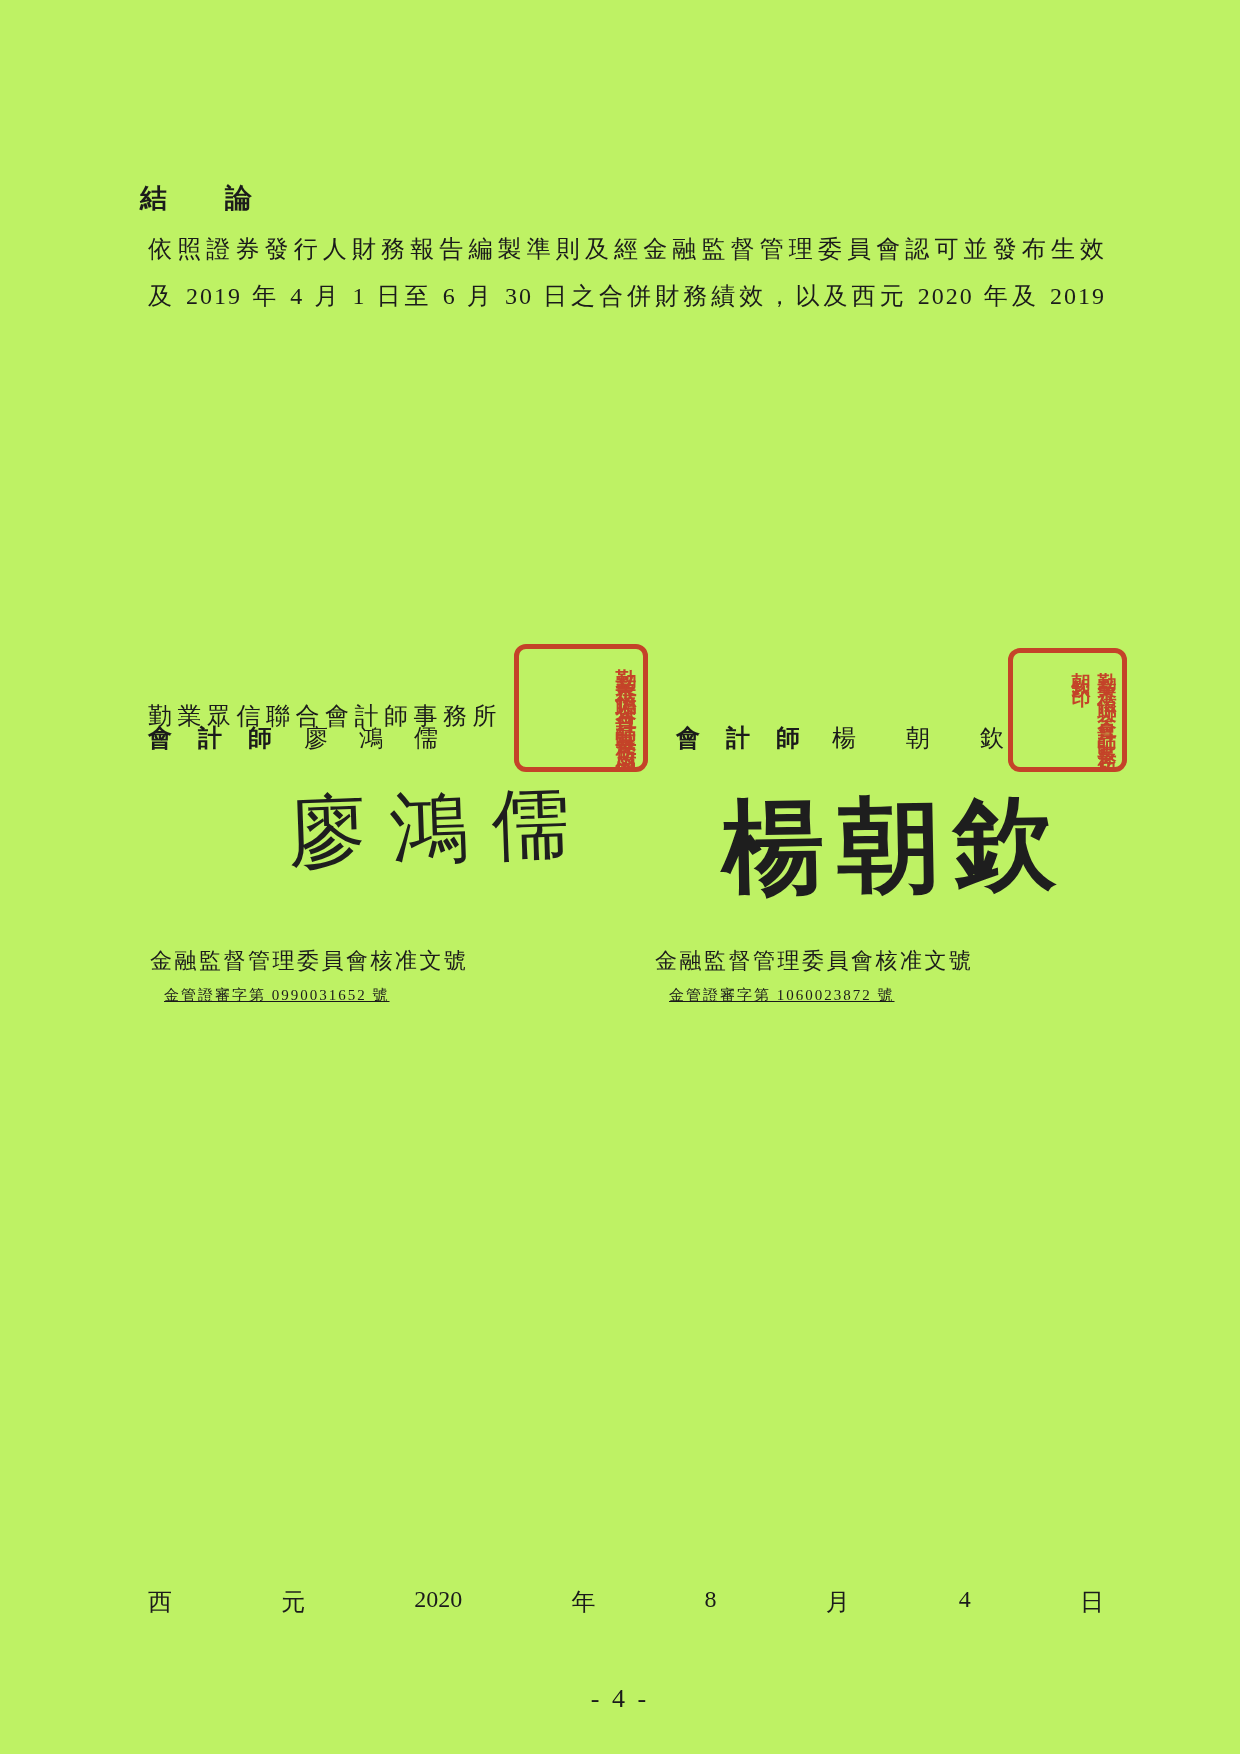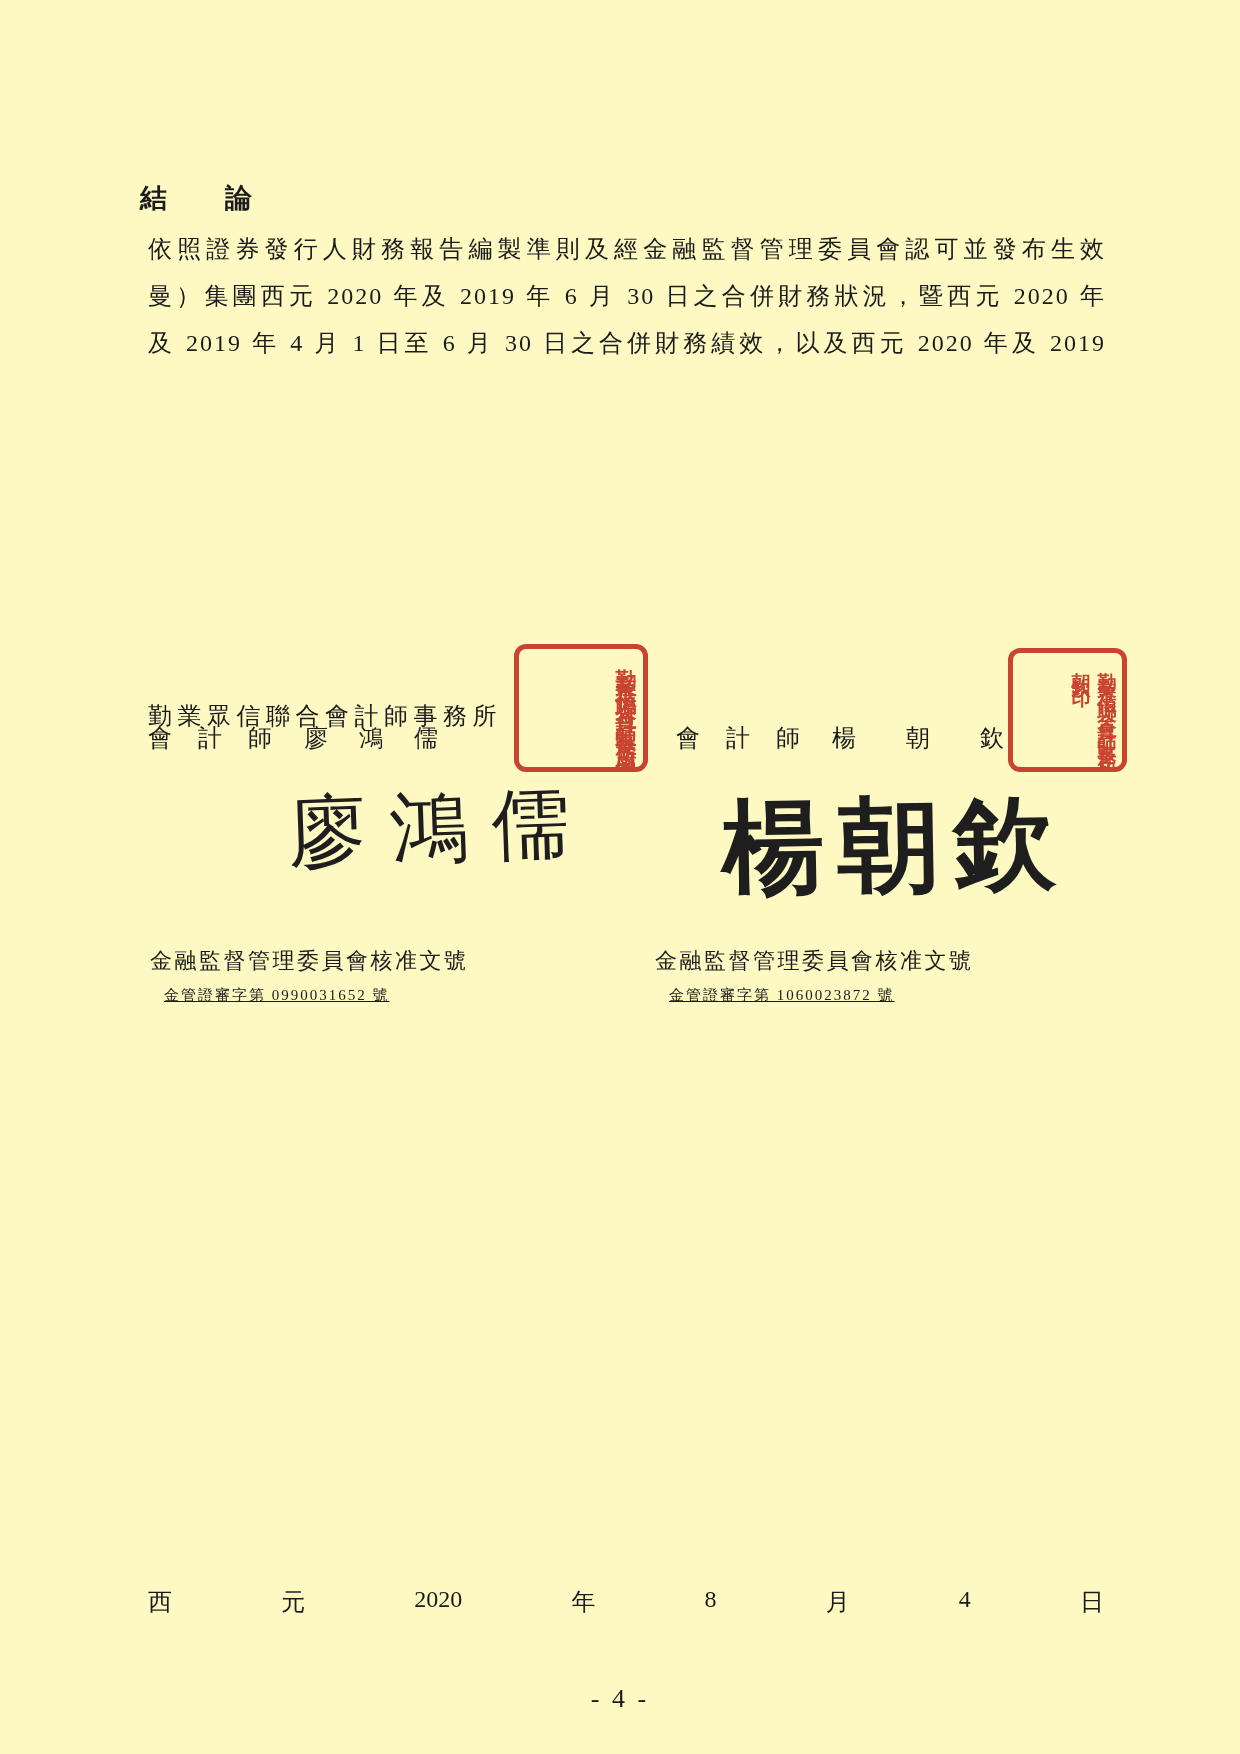--- a/index.html
+++ b/index.html
@@ -5,21 +5,21 @@
   html, body {
     margin: 0;
     padding: 0;
     background: #e8e8e8;
   }
   .page {
     position: relative;
     width: 1240px;
     height: 1754px;
     margin: 0 auto;
-    background: #fef9c3;
+    background: #bef264;
     color: #1b1b1b;
     font-family: "Liberation Serif", "DejaVu Serif", serif;
     overflow: hidden;
   }
   .title {
     position: absolute;
     left: 140px;
     top: 180px;
     font-size: 27px;
     font-weight: bold;
@@ -56,21 +56,21 @@
     margin-top: 28px;
   }
   .acct-row {
     position: absolute;
     top: 722px;
     font-size: 24px;
     white-space: nowrap;
   }
   .acct-row.left { left: 148px; }
   .acct-row.right { left: 676px; }
-  .acct-label { letter-spacing: 26px; }
+  .acct-label { letter-spacing: 26px; font-weight: bold; }
   .acct-name-l { letter-spacing: 31px; margin-left: 6px; }
   .acct-name-r { letter-spacing: 50px; margin-left: 6px; }
   .seal {
     position: absolute;
     color: #c53524;
     border: 5px solid #c53524;
     border-radius: 12px;
     writing-mode: vertical-rl;
     text-orientation: upright;
     font-weight: bold;
@@ -159,21 +159,20 @@
 </style>
 </head>
 <body>
 
 <div class="page">
 
   <div class="title">結論</div>
 
   <div class="para">
     <div class="pline">依照證券發行人財務報告編製準則及經金融監督管理委員會認可並發布生效</div>
-    <div class="pline">曼）集團西元 2020 年及 2019 年 6 月 30 日之合併財務狀況，暨西元 2020 年</div>
     <div class="pline">及 2019 年 4 月 1 日至 6 月 30 日之合併財務績效，以及西元 2020 年及 2019</div>
   </div>
 
   <div class="firm-name">勤業眾信聯合會計師事務所</div>
 
   <div class="acct-row left">
     <span class="acct-label">會計師</span><span class="acct-name-l">廖鴻儒</span>
   </div>
 
   <div class="acct-row right">

